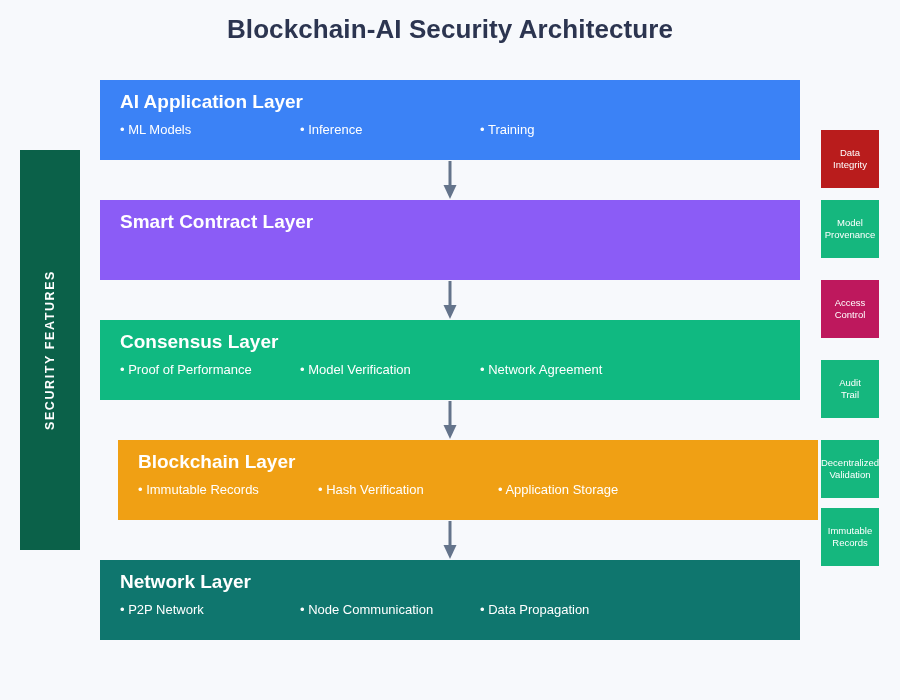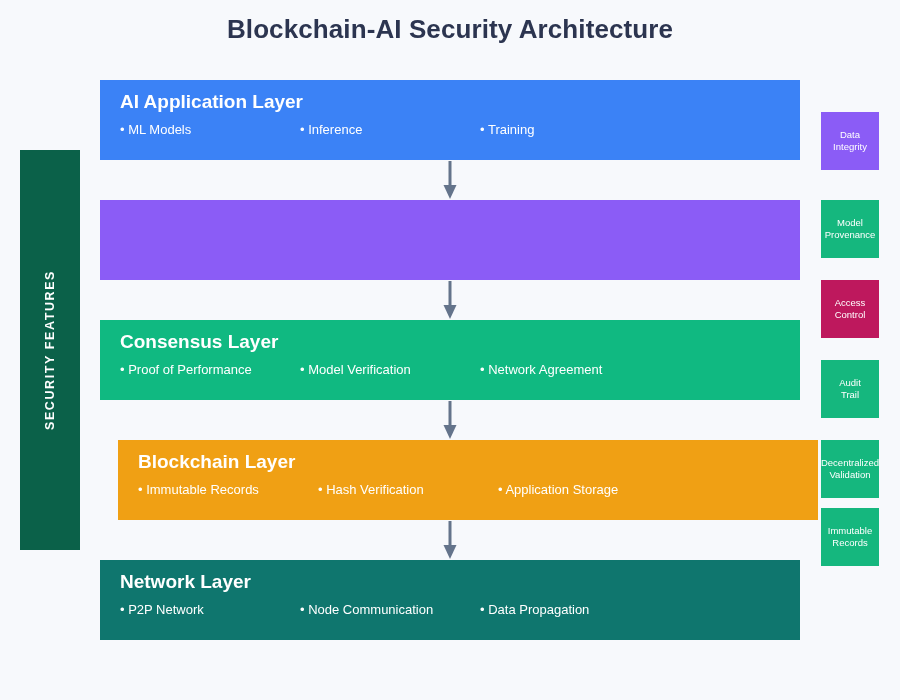--- a/index.html
+++ b/index.html
@@ -132,20 +132,21 @@
   <div id="layers-host">
       <div class="layer" style="top: 80px; background: rgb(59, 130, 246);">
         <div class="layer-title">AI Application Layer</div>
         <div class="layer-items">
           <span class="layer-item col0">• ML Models</span>
           <span class="layer-item col1">• Inference</span>
           <span class="layer-item col2">• Training</span>
         </div>
       </div>
       <div class="layer" style="top: 200px; background: rgb(139, 92, 246);">
+        <div class="layer-title">Smart Contract Layer</div>
       </div>
       <div class="layer" style="top: 320px; background: rgb(16, 185, 129);">
         <div class="layer-title">Consensus Layer</div>
         <div class="layer-items">
           <span class="layer-item col0">• Proof of Performance</span>
           <span class="layer-item col1">• Model Verification</span>
           <span class="layer-item col2">• Network Agreement</span>
         </div>
       </div>
       <div class="layer" style="top: 440px; background: rgb(240, 160, 20); margin-left: 18px;">
@@ -177,21 +178,21 @@
       <div class="arrow" style="top: 401px;"><svg width="16" height="38" viewBox="0 0 16 38">
           <line x1="8" y1="0" x2="8" y2="27" stroke="#64748b" stroke-width="3"></line>
           <polygon points="8,38 1.5,24 14.5,24" fill="#64748b"></polygon>
         </svg></div>
       <div class="arrow" style="top: 521px;"><svg width="16" height="38" viewBox="0 0 16 38">
           <line x1="8" y1="0" x2="8" y2="27" stroke="#64748b" stroke-width="3"></line>
           <polygon points="8,38 1.5,24 14.5,24" fill="#64748b"></polygon>
         </svg></div>
     </div>
   <div id="features-host">
-      <div class="feature-box" style="top: 112px; background: #8b5cf6;">
+      <div class="feature-box" style="top: 130px; background: #b91c1c;">
         <span class="feature-label">Data
 Integrity</span>
       </div>
       <div class="feature-box" style="top: 200px; background: rgb(21, 183, 126);">
         <span class="feature-label">Model
 Provenance</span>
       </div>
       <div class="feature-box" style="top: 280px; background: #be185d;">
         <span class="feature-label">Access
 Control</span>

